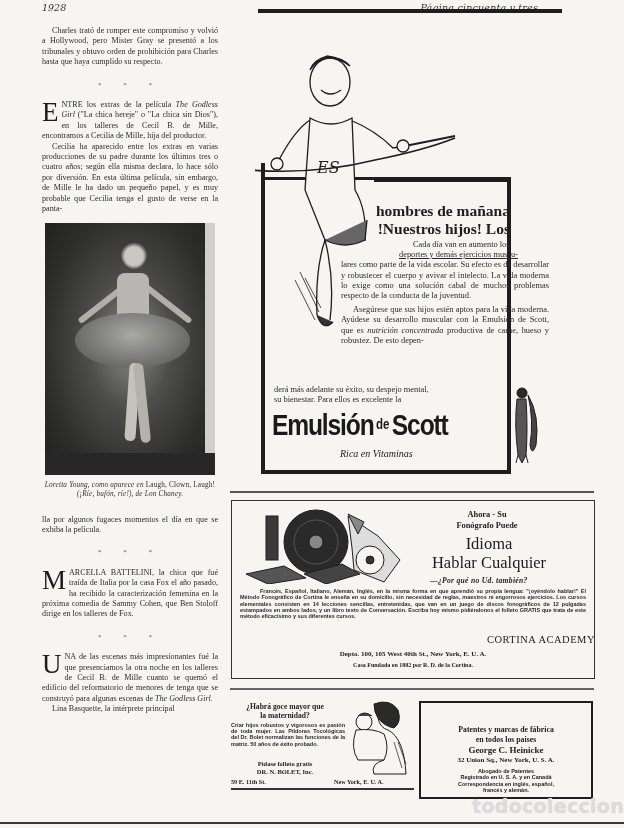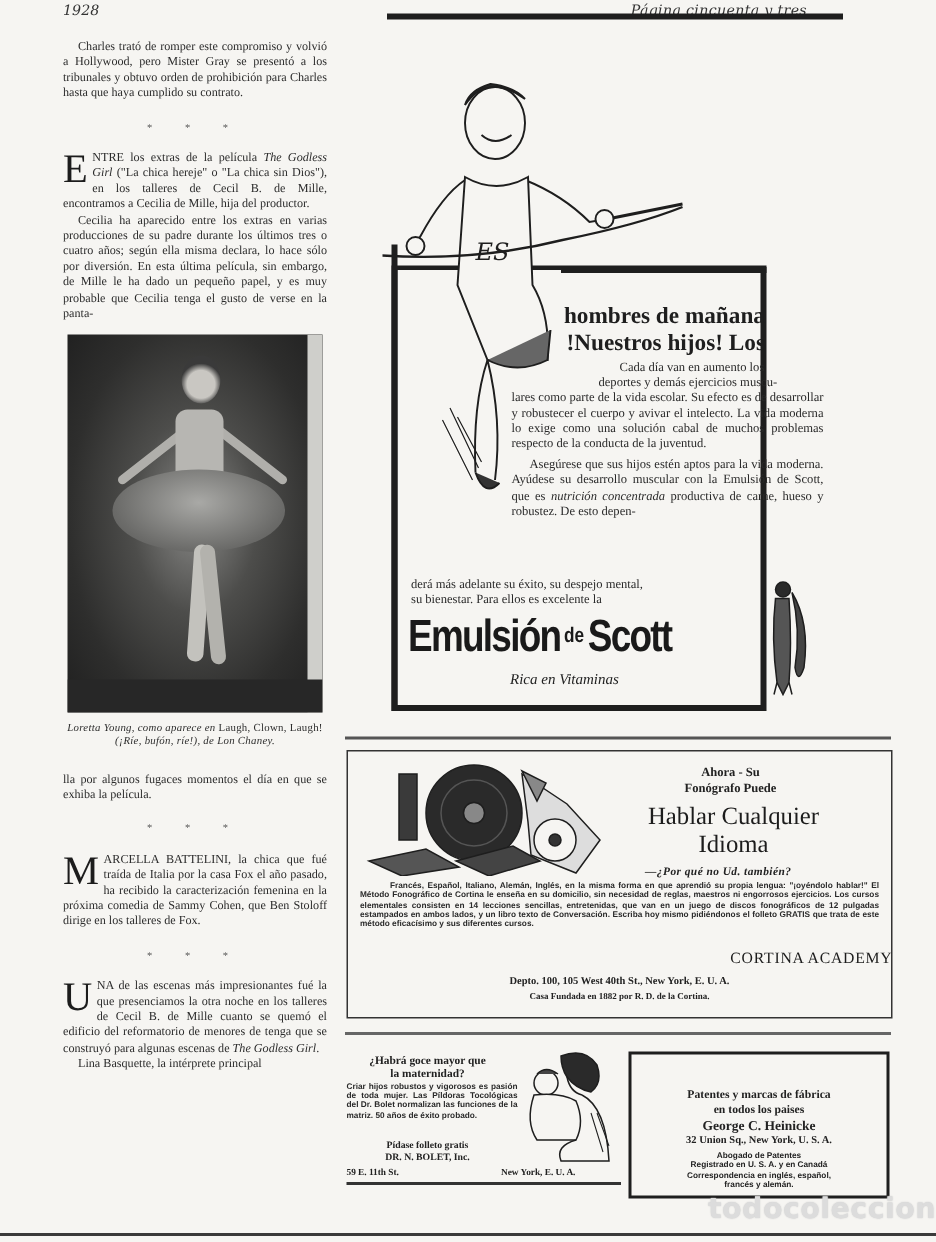--- a/index.html
+++ b/index.html
@@ -45,21 +45,21 @@
 
   
   .rule-top { position: absolute; left: 258px; top: 9px; width: 304px; height: 4px; background: #1e1e1e; }
   .scott-box { position: absolute; left: 261px; top: 177px; width: 250px; height: 297px; border: 4px solid #1e1e1e; border-top-width: 3px; background: transparent; }
   .scott-left-bar { position: absolute; left: 261px; top: 163px; width: 4px; height: 311px; background: #1e1e1e; }
   .scott-inner-bar { position: absolute; left: 374px; top: 178px; width: 137px; height: 4px; background: #1e1e1e; }
   .scott-title { position: absolute; left: 370px; top: 202px; width: 140px; font-family: "Liberation Serif", serif; font-weight: bold; font-size: 15.5px; line-height: 18px; text-align: right; color: #1e1e1e; }
   .scott-body { position: absolute; left: 312px; top: 240px; width: 208px; font-family: "Liberation Serif", serif; font-size: 8.4px; line-height: 10.2px; text-align: justify; color: #2a2a2a; margin-left: 29px; }
   .scott-body p { margin-bottom: 4px; }
   .scott-body .l1 { padding-left: 72px; }
-  .scott-body .l2 { padding-left: 58px; }
+  .scott-body .l2 { padding-left: 58px; text-decoration: underline; }
   .scott-tail { position: absolute; left: 274px; top: 385px; width: 200px; font-family: "Liberation Serif", serif; font-size: 8.4px; line-height: 10.2px; color: #2a2a2a; }
   .scott-brand { position: absolute; left: 272px; top: 408px; font-family: "Liberation Sans", sans-serif; font-weight: bold; font-size: 30px; letter-spacing: -1.4px; transform: scaleX(0.82); transform-origin: left top; color: #1a1a1a; white-space: nowrap; }
   .scott-brand .de { font-size: 14px; letter-spacing: 0; vertical-align: 6px; margin: 0 3px; }
   .scott-slogan { position: absolute; left: 340px; top: 448px; font-style: italic; font-family: "Liberation Serif", serif; font-size: 10px; color: #222; }
 
   .runner-svg { position: absolute; left: 255px; top: 40px; }
   .fisher-svg { position: absolute; left: 512px; top: 385px; }
 
   
   .rule-mid { position: absolute; left: 230px; top: 491px; width: 364px; height: 2px; background: #555; }
@@ -95,21 +95,21 @@
 </style>
 </head>
 <body>
 
 <div class="page">
 
   <div class="hdr-year">1928</div>
   <div class="hdr-page">Página cincuenta y tres</div>
 
   <div class="col-left">
-    <p>Charles trató de romper este compromiso y volvió a Hollywood, pero Mister Gray se presentó a los tribunales y obtuvo orden de prohibición para Charles hasta que haya cumplido su contrato.</p>
+    <p>Charles trató de romper este compromiso y volvió a Hollywood, pero Mister Gray se presentó a los tribunales y obtuvo orden de prohibición para Charles hasta que haya cumplido su respecto.</p>
     <div class="stars">* * *</div>
 
     <p class="dropcap-para"><span class="dropcap">E</span><span>NTRE los extras de la película </span><span class="italic">The Godless Girl</span><span> ("La chica hereje" o "La chica sin Dios"), en los talleres de Cecil B. de Mille, encontramos a Cecilia de Mille, hija del productor.</span></p>
     <p>Cecilia ha aparecido entre los extras en varias producciones de su padre durante los últimos tres o cuatro años; según ella misma declara, lo hace sólo por diversión. En esta última película, sin embargo, de Mille le ha dado un pequeño papel, y es muy probable que Cecilia tenga el gusto de verse en la panta-</p>
 
     <div class="photo">
       <div class="edge"></div>
       <div class="floor"></div>
       <div class="arm1"></div>
       <div class="arm2"></div>
@@ -199,22 +199,22 @@
       <circle cx="126" cy="52" r="4" fill="#333"></circle>
       <path d="M104 6 L120 14 L114 26 Z" fill="#888"></path>
     </g>
   </svg>
 
   <div class="cortina-head1">
     <div>Ahora - Su</div>
     <div>Fonógrafo Puede</div>
   </div>
   <div class="cortina-big">
+    <div>Idioma</div>
     <div>Hablar Cualquier</div>
-    <div>Idioma</div>
   </div>
   <div class="cortina-why">—¿Por qué no Ud. también?</div>
   <div class="cortina-body">Francés, Español, Italiano, Alemán, Inglés, en la misma forma en que aprendió su propia lengua: "¡oyéndolo hablar!" El Método Fonográfico de Cortina le enseña en su domicilio, sin necesidad de reglas, maestros ni engorrosos ejercicios. Los cursos elementales consisten en 14 lecciones sencillas, entretenidas, que van en un juego de discos fonográficos de 12 pulgadas estampados en ambos lados, y un libro texto de Conversación. Escriba hoy mismo pidiéndonos el folleto GRATIS que trata de este método eficacísimo y sus diferentes cursos.</div>
   <div class="cortina-name">CORTINA ACADEMY</div>
   <div class="cortina-addr">Depto. 100, 105 West 40th St., New York, E. U. A.</div>
   <div class="cortina-founded">Casa Fundada en 1882 por R. D. de la Cortina.</div>
 
   <div class="rule-low"></div>
   <div class="bolet-q">
     <div>¿Habrá goce mayor que</div>

